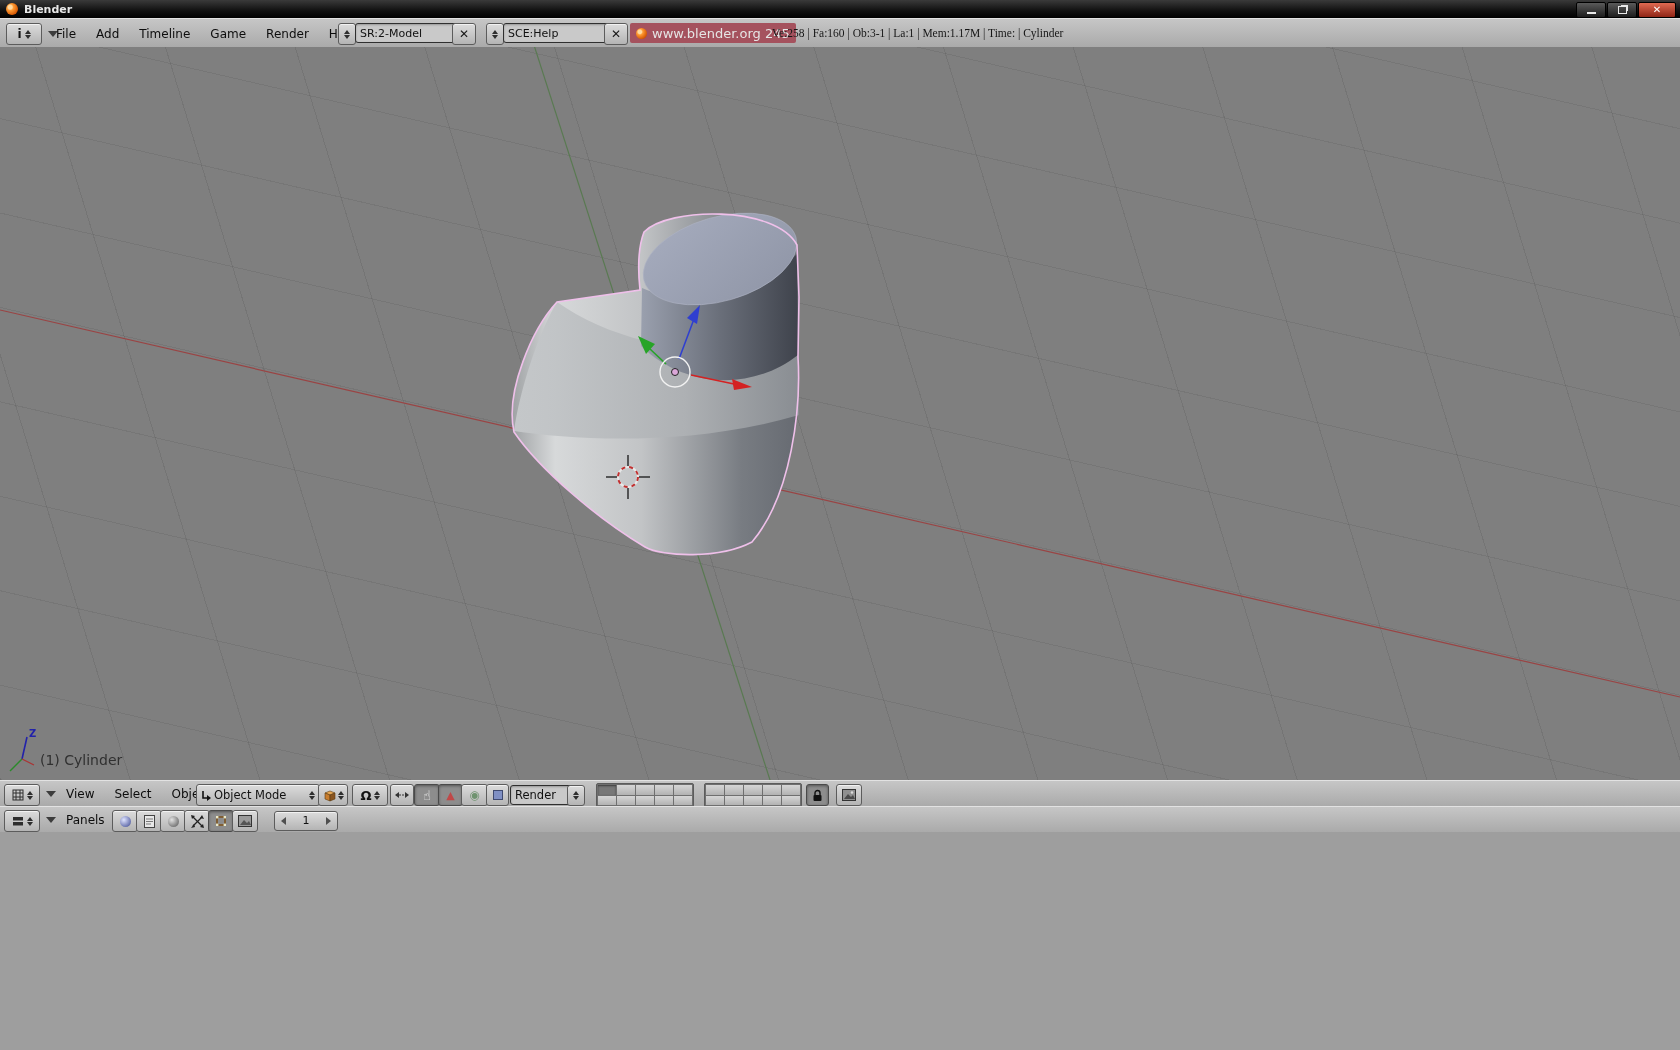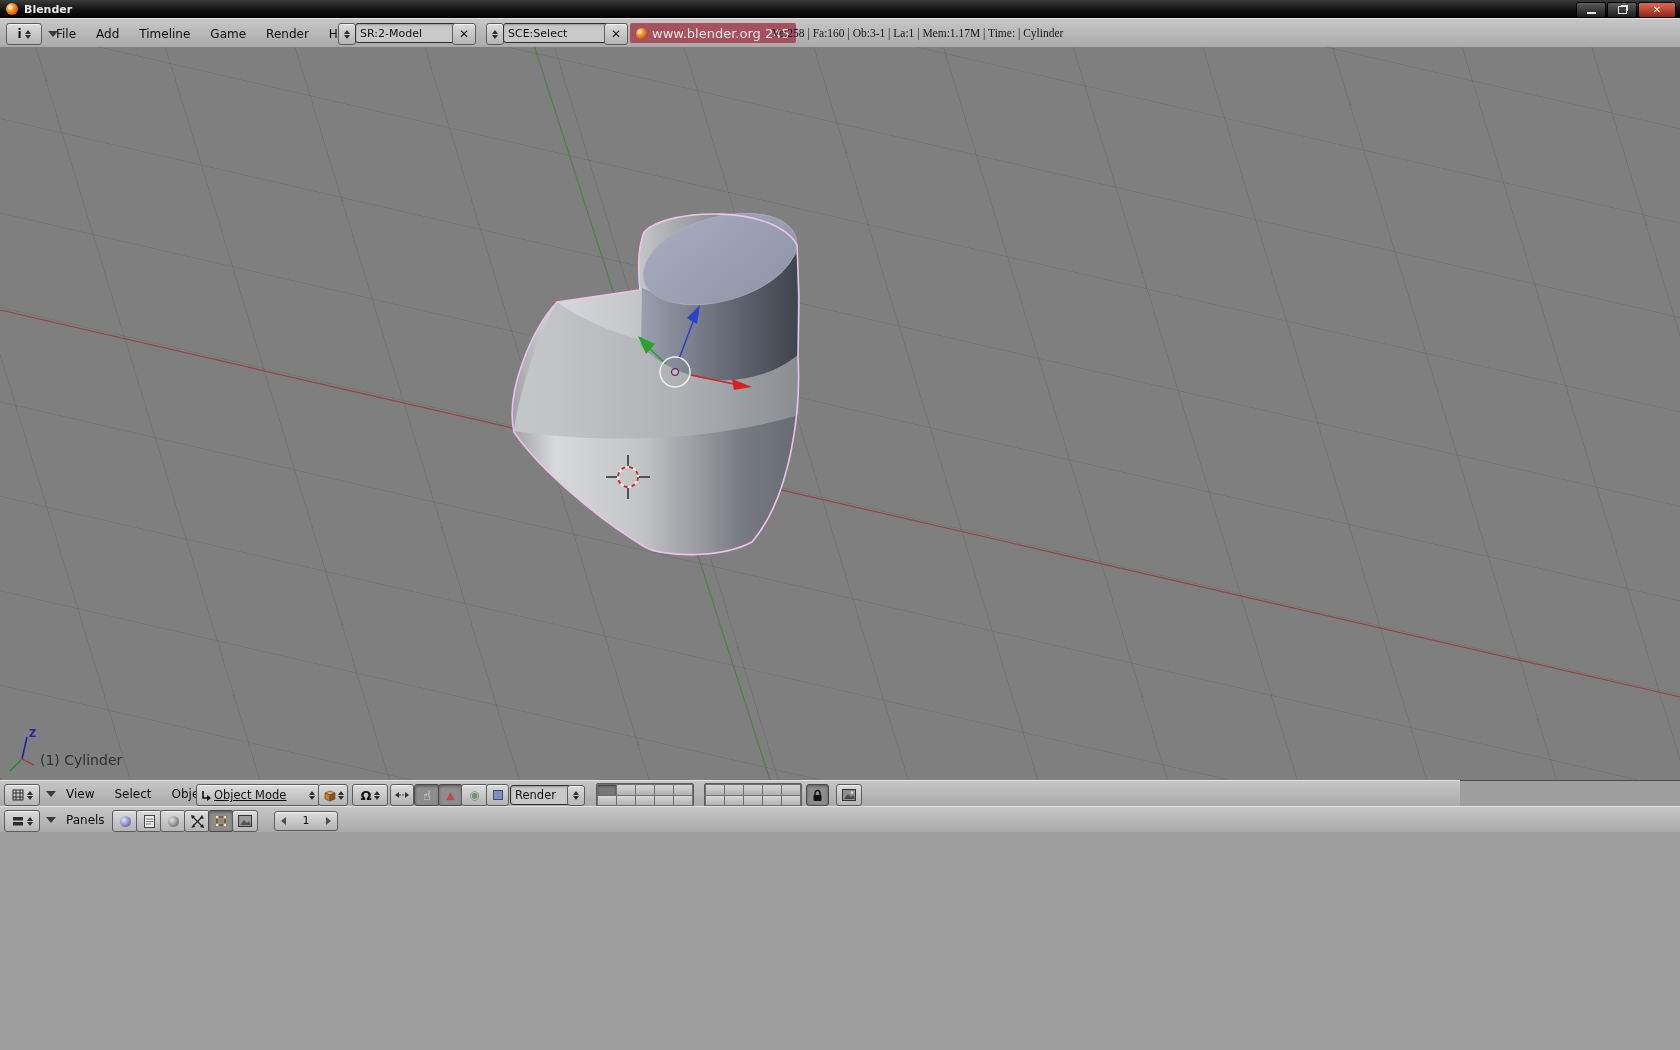--- a/index.html
+++ b/index.html
@@ -99,21 +99,21 @@
         <span>SR:2-Model</span>
       </div>
     <div class="abs raised cc" style="left:452px;top:4px;width:22px;height:20px;">
         <span class="xicon">✕</span>
       </div>
     <div class="abs raised stepper" style="left:486px;top:4px;width:16px;height:20px;">
         <span class="tu"></span>
         <span class="td"></span>
       </div>
     <div class="abs field cl" style="left:503px;top:4px;width:99px;height:18px;">
-        <span>SCE:Select</span>
+        <span>SCE:Help</span>
       </div>
     <div class="abs raised cc" style="left:604px;top:4px;width:22px;height:20px;">
         <span class="xicon">✕</span>
       </div>
     <div class="abs cl" style="left:630px;top:4px;height:20px;background:#a5525e;border-radius:2px;padding:0 6px;gap:5px;">
       <span class="blender-logo" style="margin:0;width:11px;height:11px;"></span>
       <span style="color:#e5e5e5;font-size:13px;">www.blender.org 245</span>
     </div>
     <span class="abs" style="left:772px;top:8px;font-size:11.5px;color:#161616;font-family:Liberation Serif, serif;">Ve:258 | Fa:160 | Ob:3-1 | La:1  | Mem:1.17M | Time: | Cylinder</span>
   </div>
@@ -188,40 +188,40 @@
       <g>
         <line x1="22" y1="712" x2="27" y2="690" stroke="#2222aa" stroke-width="1.6"></line>
         <line x1="22" y1="712" x2="10" y2="724" stroke="#2a8a2a" stroke-width="1.4"></line>
         <line x1="22" y1="712" x2="34" y2="718" stroke="#aa3333" stroke-width="1.2"></line>
       </g>
     </svg>
     <span class="z-label">Z</span>
     <span class="vp-label">(1) Cylinder</span>
   </div>
 
-  <div class="abs bar" style="left:0;top:780px;width:1460px;height:26px;">
+  <div class="abs bar" style="left:0;top:780px;width:1680px;height:26px;">
     <div class="abs raised cc" style="left:4px;top:3px;width:34px;height:20px;gap:3px;">
       <svg width="12" height="12">
         <g stroke="#2e2e2e" stroke-width="1">
             <path d="M1 4 H11 M1 8 H11 M4 1 V11 M8 1 V11"></path>
             <rect x="1" y="1" width="10" height="10" fill="none"></rect>
           </g>
       </svg>
       <span class="stepper">
           <span class="tu"></span>
           <span class="td"></span>
         </span>
     </div>
     <div class="abs big-td" style="left:46px;top:10px;"></div>
     <div class="abs" style="left:66px;top:6px;display:flex;gap:20px;">
       <span class="menu-item">View</span>
       <span class="menu-item">Select</span>
       <span class="menu-item">Object</span>
     </div>
-    <div class="abs raised cl" style="left:196px;top:3px;width:114px;height:20px;gap:2px;text-decoration:underline;">
+    <div class="abs raised cl" style="left:196px;top:3px;width:114px;height:20px;gap:2px;">
       <svg width="11" height="11">
         <path d="M2 1 L2 8 L7 8" fill="none" stroke="#111" stroke-width="1.6"></path>
         <polygon points="6,5 10,8 6,11" fill="#111"></polygon>
       </svg>
       <span style="font-size:11.5px;">Object Mode</span>
       <span class="stepper" style="margin-left:auto;">
           <span class="tu"></span>
           <span class="td"></span>
         </span>
     </div>

